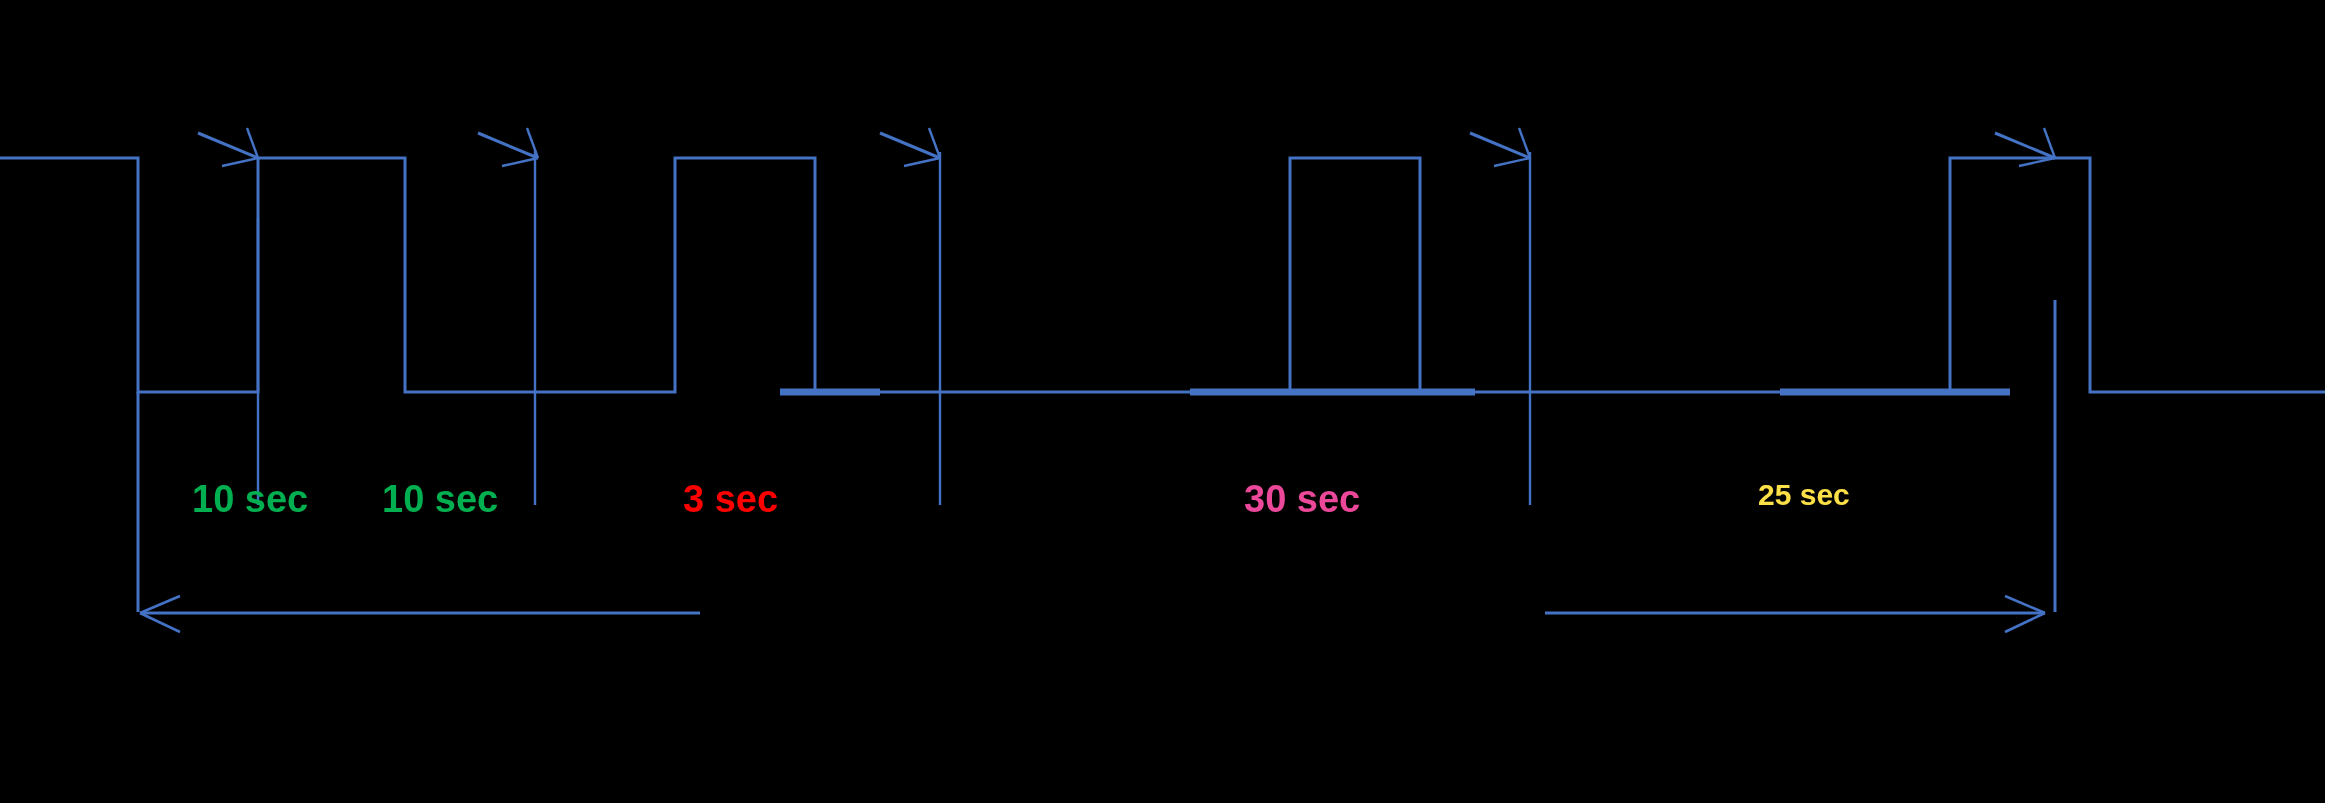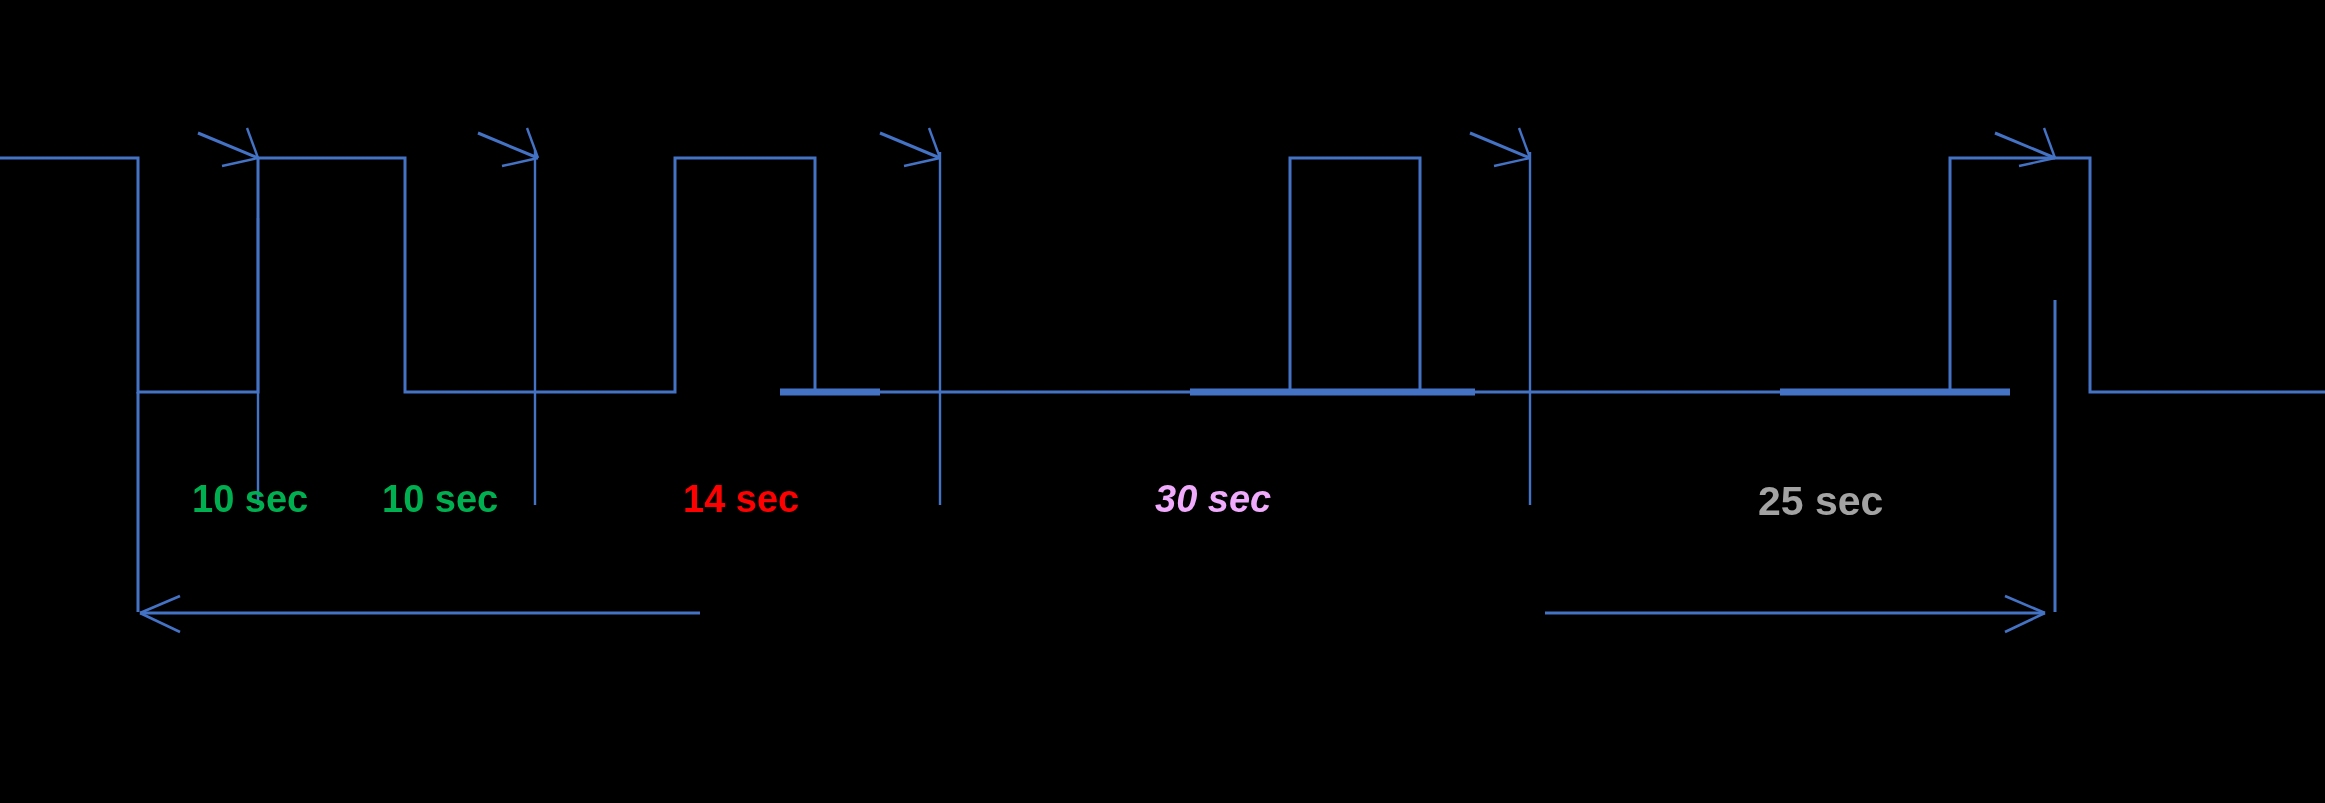--- a/index.html
+++ b/index.html
@@ -87,20 +87,20 @@
       </g>
 
     </g>
 
   </svg>
 
   <div class="seg-label" style="left:192px;top:478px;color:#00B050;font-size:38px;">10 sec</div>
 
   <div class="seg-label" style="left:382px;top:478px;color:#00B050;font-size:38px;">10 sec</div>
 
-  <div class="seg-label" style="left:683px;top:478px;color:#FF0000;font-size:38px;">14 sec</div>
+  <div class="seg-label" style="left:683px;top:478px;color:#FF0000;font-size:38px;">3 sec</div>
 
-  <div class="seg-label" style="left:1155px;top:478px;color:#f0abfc;font-size:38px;font-style:italic;">30 sec</div>
+  <div class="seg-label" style="left:1244px;top:478px;color:#ec4899;font-size:38px;">30 sec</div>
 
-  <div class="seg-label" style="left:1758px;top:478px;color:#a3a3a3;font-size:41px;">25 sec</div>
+  <div class="seg-label" style="left:1758px;top:478px;color:#fde047;font-size:30px;">25 sec</div>
 
 
 </div>
 
 </body></html>

